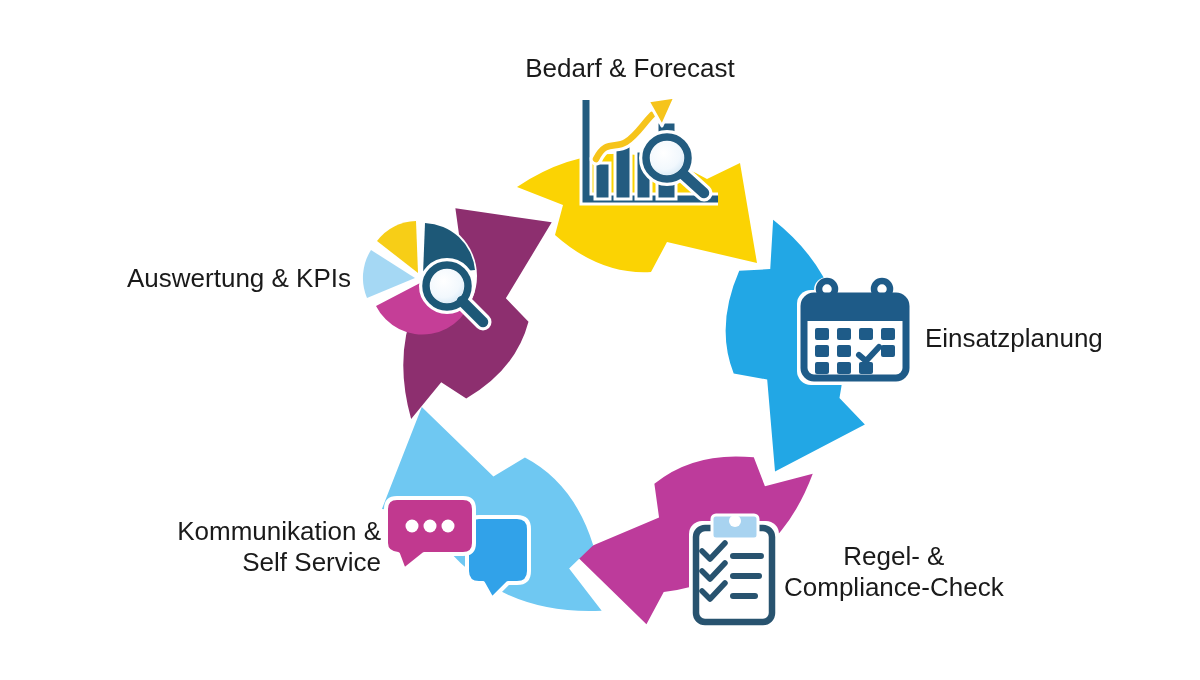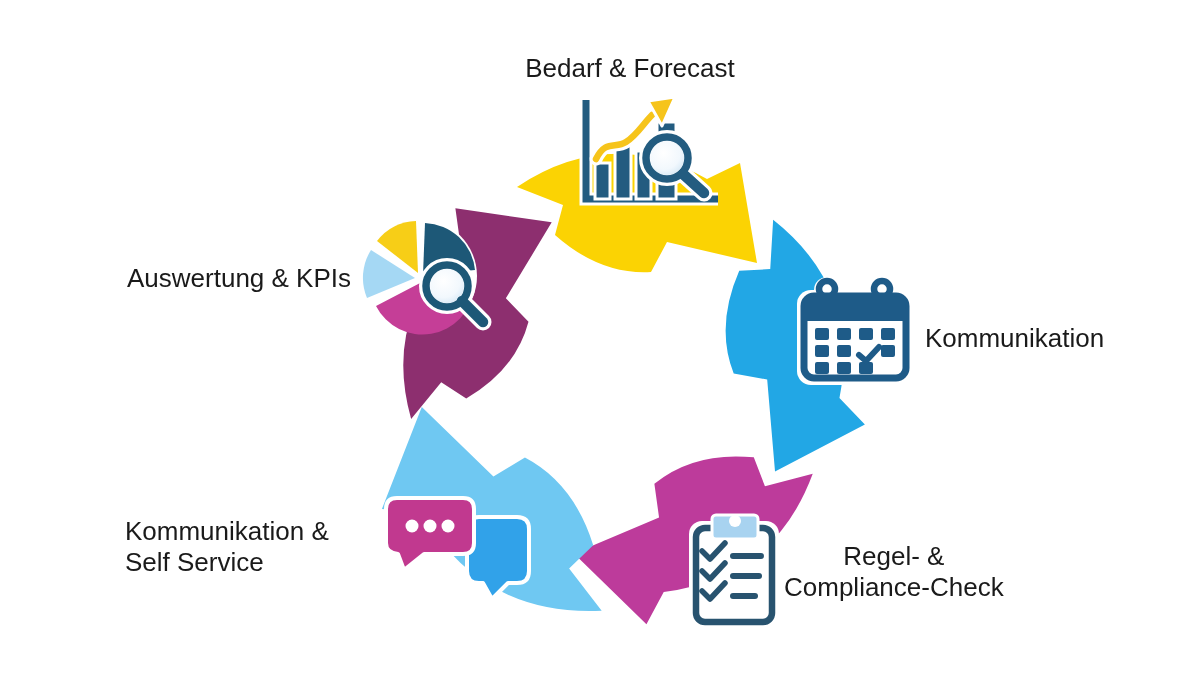--- a/index.html
+++ b/index.html
@@ -1,21 +1,21 @@
 <!DOCTYPE html>
 <html><head>
 <meta charset="utf-8">
 <title>Diagram</title>
 <style>
   html,body{margin:0;padding:0;background:#fff;}
   #stage{position:relative;width:1200px;height:680px;background:#fff;overflow:hidden;
          font-family:"Liberation Sans", sans-serif;margin-left:15px;}
   .lbl{position:absolute;color:#1a1a1a;font-size:26px;line-height:31px;white-space:pre-line;}
   .lbl.center{text-align:center;}
-  .lbl.right{}
+  .lbl.right{text-align:right;}
   svg{position:absolute;left:0;top:0;}
   .halo{stroke:#ffffff;fill:none;}
   .cal-dark{fill:#1e5b88;}
   .cal-stroke{stroke:#1e5b88;}
   .clip-dark{stroke:#28536f;}
   .chart-dark{fill:#235c80;}
   .chart-stroke{stroke:#235c80;}
   .mag-dark{stroke:#1d5877;}
 </style>
 </head>
@@ -121,21 +121,21 @@
         <circle class="halo" cx="432" cy="286" r="21" stroke-width="14"></circle>
         <circle cx="432" cy="286" r="17" fill="url(#lensGrad)"></circle>
         <circle class="mag-dark" cx="432" cy="286" r="21" fill="none" stroke-width="7.5"></circle>
         <line class="mag-dark" x1="447" y1="301" x2="468" y2="322" stroke-width="10.5" stroke-linecap="round"></line>
       </g>
     </g>
   </svg>
 
   <div class="lbl center" style="left:455px;top:53px;width:320px;">Bedarf &amp; Forecast</div>
 
-  <div class="lbl" style="left:910px;top:323px;">Kommunikation</div>
+  <div class="lbl" style="left:910px;top:323px;">Einsatzplanung</div>
 
   <div class="lbl" style="left:769px;top:541px;text-align:center;">Regel- &amp;
 Compliance-Check</div>
 
   <div class="lbl right" style="left:110px;top:516px;width:256px;">Kommunikation &amp;
 Self Service</div>
 
   <div class="lbl" style="left:112px;top:263px;">Auswertung &amp; KPIs</div>
 </div>
 

